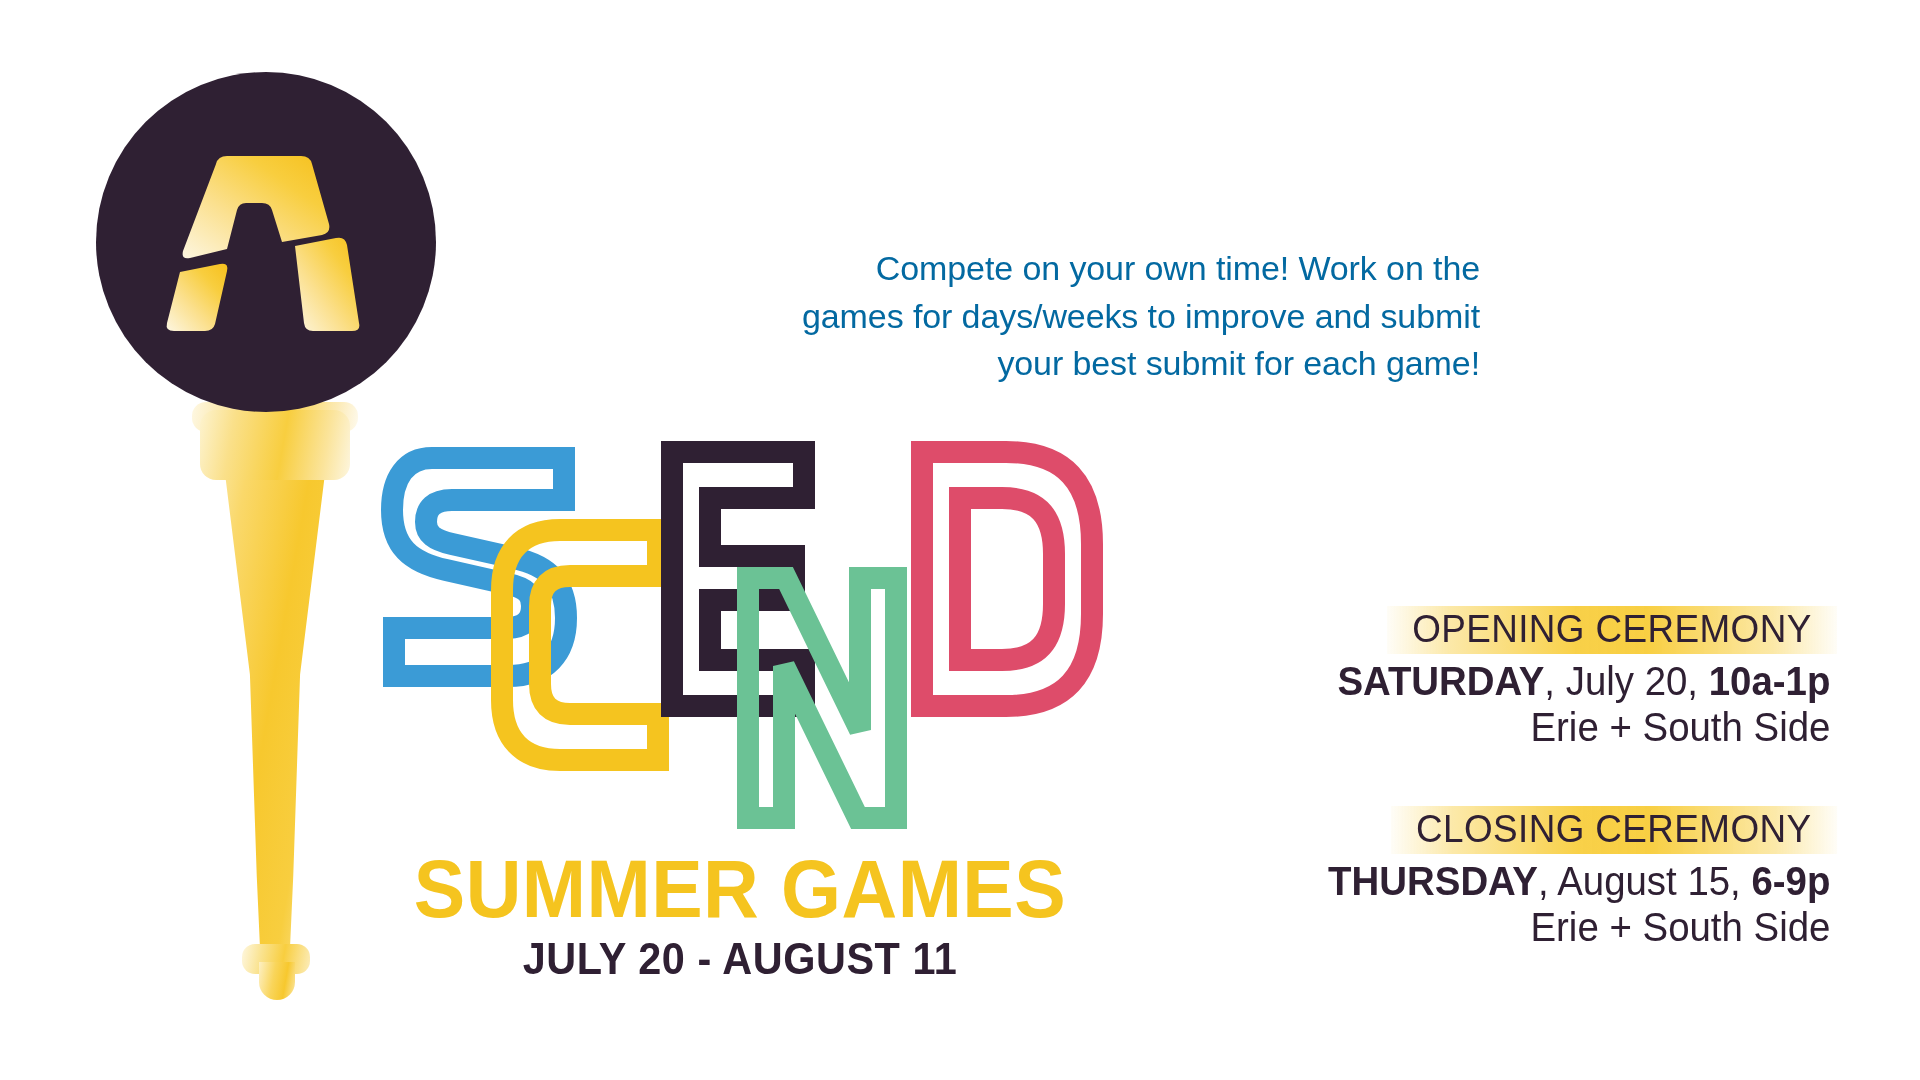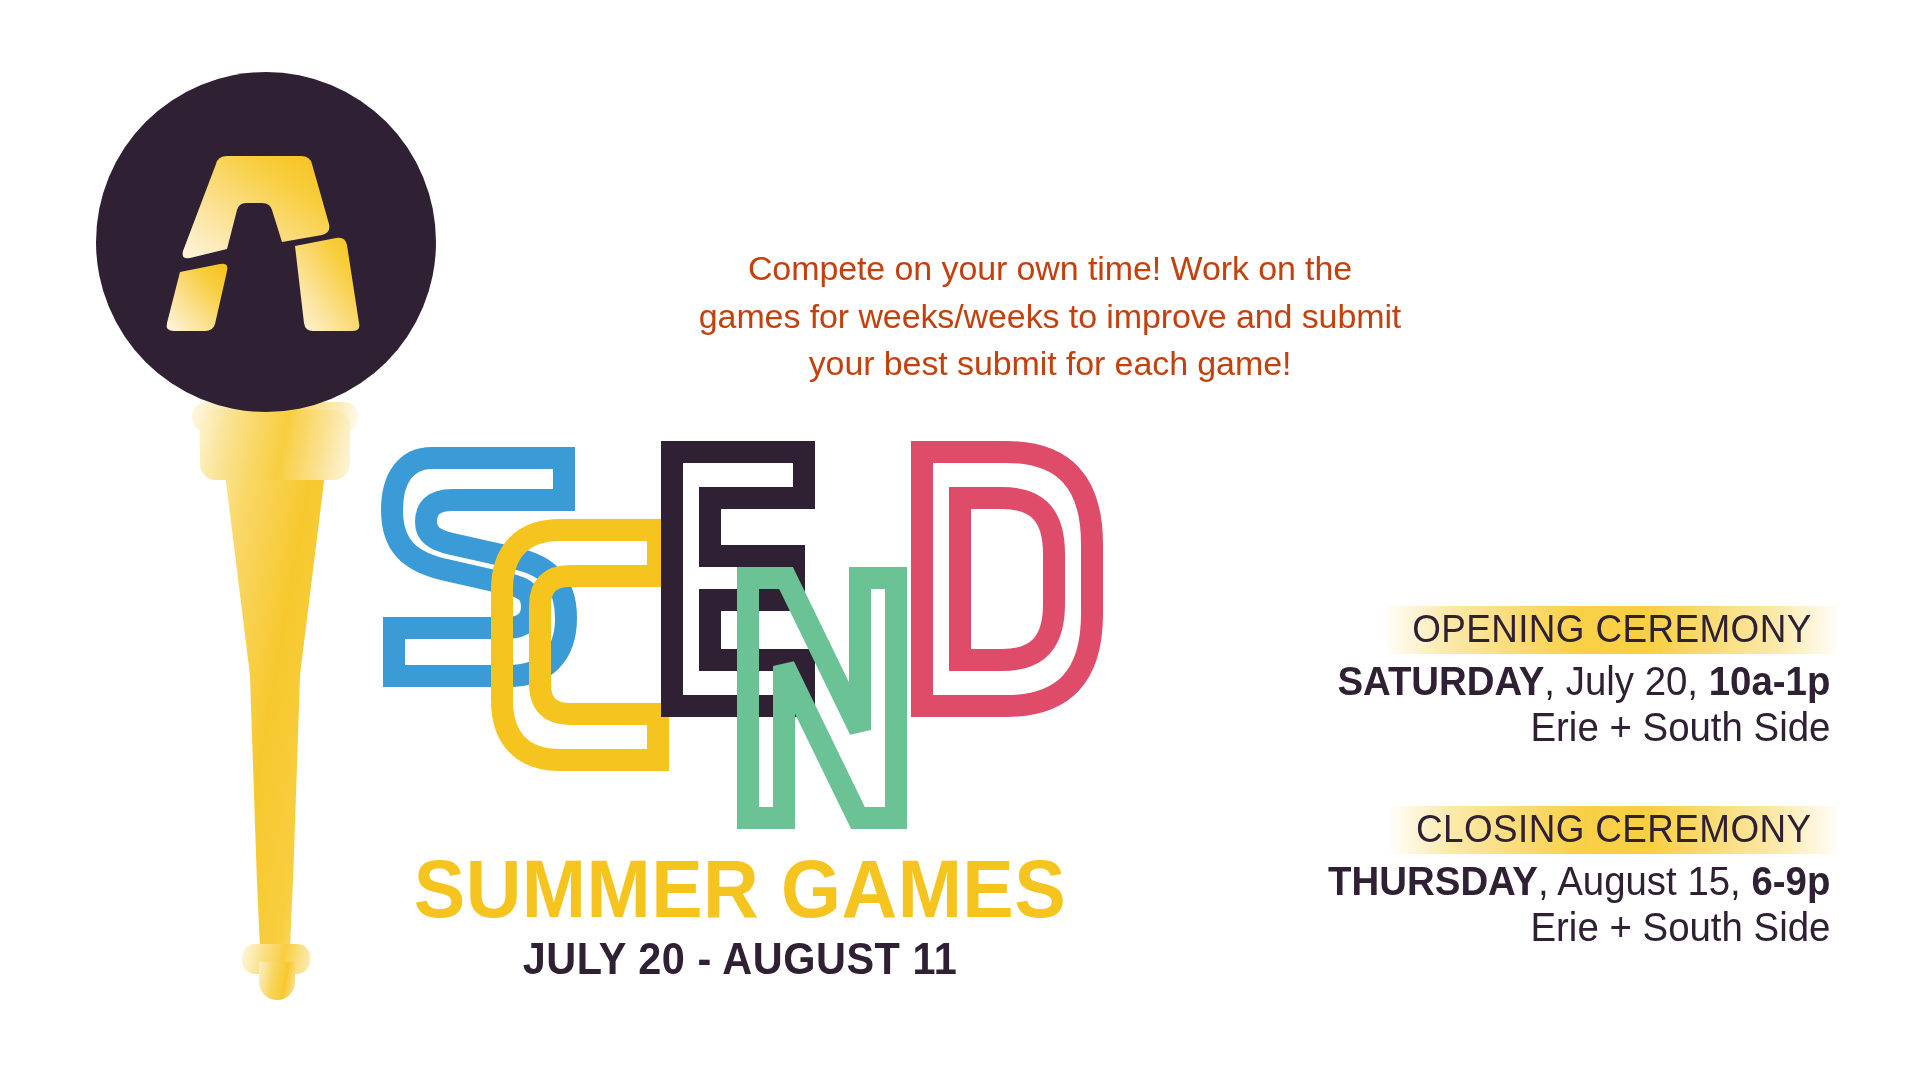--- a/index.html
+++ b/index.html
@@ -50,22 +50,22 @@
     position:absolute; left:0px; top:0px;
     width:340px; height:340px; border-radius:50%;
     background:#2F2033;
   }
   .torch-circle svg { position:absolute; left:0; top:0; }
 
   
   .intro {
     position:absolute; left:620px; top:245px;
     width:860px;
-    text-align:center;
-    color:#c2410c;
+    text-align:right;
+    color:#0369a1;
     font-size:34px;
     line-height:1.40;
     font-family:"Liberation Sans", sans-serif;
     font-stretch:condensed;
     letter-spacing:-0.1px;
   }
 
   
   .scend { position:absolute; left:380px; top:438px; width:730px; height:400px; }
   .scend svg { display:block; }
@@ -168,21 +168,21 @@
 
         <path d="M84,200 L124,192 Q133,190 131,199 L119,252 Q117,259 109,259 L78,259 Q69,259 71,251 Z" fill="url(#agrad)"></path>
 
         <path d="M199,174 L240,166 Q249,164 251,173 L263,251 Q265,259 256,259 L217,259 Q209,259 208,251 Z" fill="url(#agrad)"></path>
       </svg>
     </div>
   </div>
 
   <div class="intro">
     <div>Compete on your own time! Work on the</div>
-    <div>games for weeks/weeks to improve and submit</div>
+    <div>games for days/weeks to improve and submit</div>
     <div>your best submit for each game!</div>
   </div>
 
   <div class="scend">
     <svg width="730" height="400" viewBox="0 0 730 400">
 
       <g>
         <path d="M184,20
                  C184,20 70,20 52,20
                  C26,20 12,40 12,72

